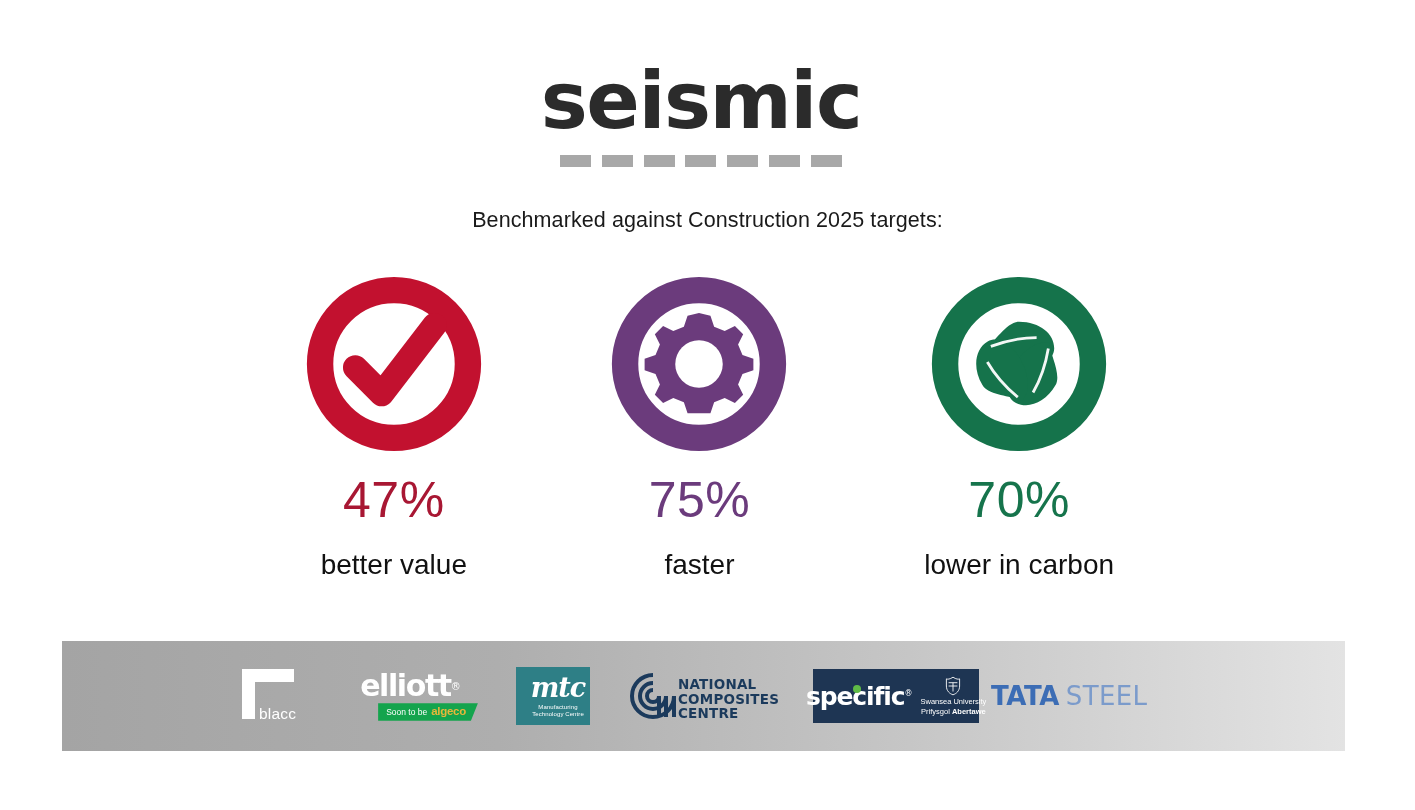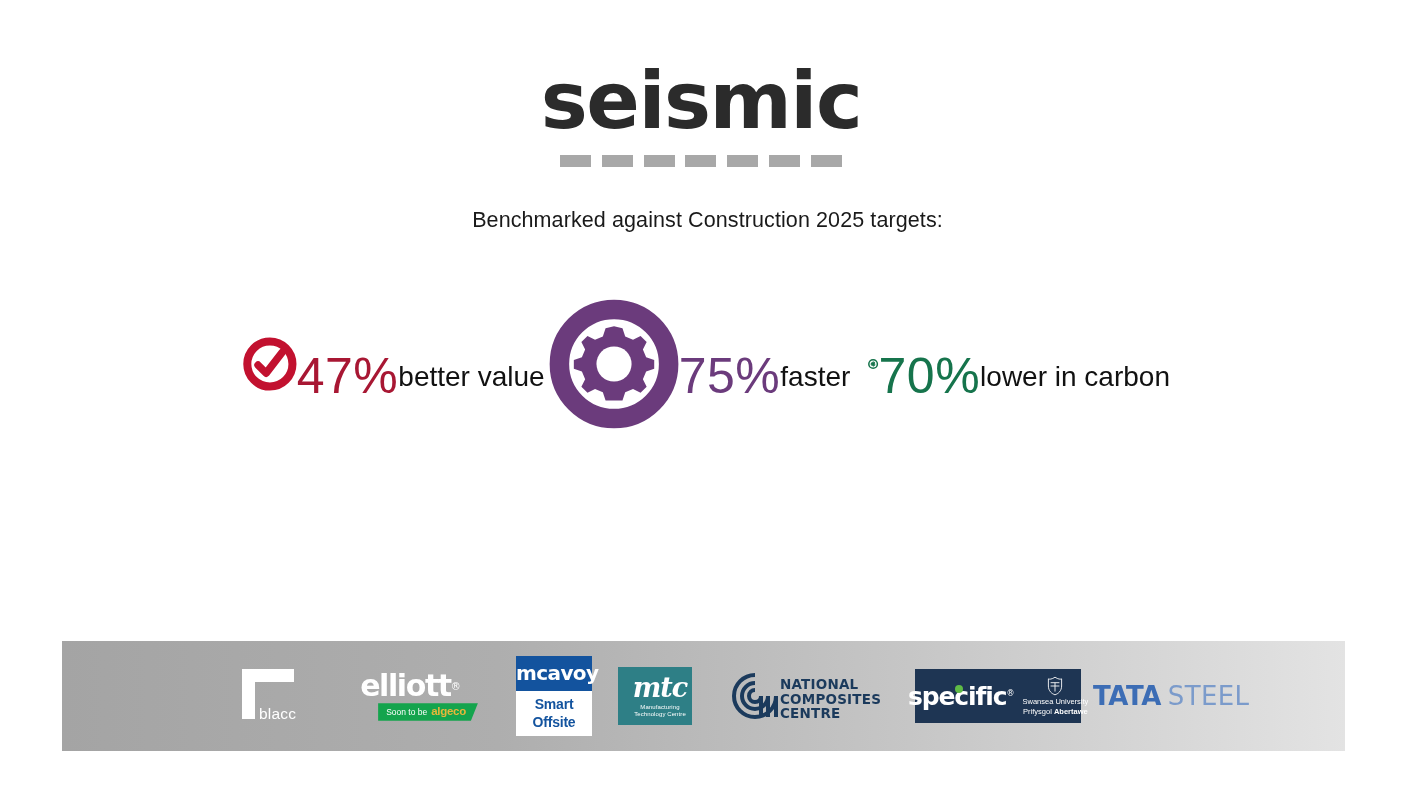--- a/index.html
+++ b/index.html
@@ -70,21 +70,21 @@
     position: absolute;
     left: 255px;
     top: 276px;
     width: 905px;
     display: flex;
     align-items: flex-start;
   }
   .stat {
     width: 33.3333%;
     display: flex;
-    flex-direction: row;
+    flex-direction: column;
     align-items: center;
   }
   .stat-icon {
     width: 176px;
     height: 176px;
     display: block;
   }
   .stat-value {
     margin-top: 23px;
     font-size: 50px;
@@ -427,30 +427,20 @@
       <div class="partner logo-elliott">
         <div>
           <span class="elliott-word">elliott</span><span class="elliott-word elliott-reg">®</span>
           <div class="elliott-banner">
             <span class="elliott-soon">Soon to be</span>
             <span class="elliott-algeco">algeco</span>
           </div>
         </div>
       </div>
 
-      <div class="partner logo-mcavoy">
-        <div style="width:100%">
-          <div class="mcavoy-top">
-            <span class="mcavoy-word">mcavoy</span>
-          </div>
-          <div class="mcavoy-bottom">
-            <span class="mcavoy-tag">Smart Offsite</span>
-          </div>
-        </div>
-      </div>
 
       <div class="partner logo-mtc">
         <span class="mtc-word">mtc</span>
         <span class="mtc-sub">Manufacturing</span>
         <span class="mtc-sub" style="margin-top:0">Technology Centre</span>
       </div>
 
       <div class="partner logo-ncc">
         <svg class="ncc-mark" viewBox="0 0 100 100">
           <g fill="none" stroke="#1B3A5C" stroke-width="8">

